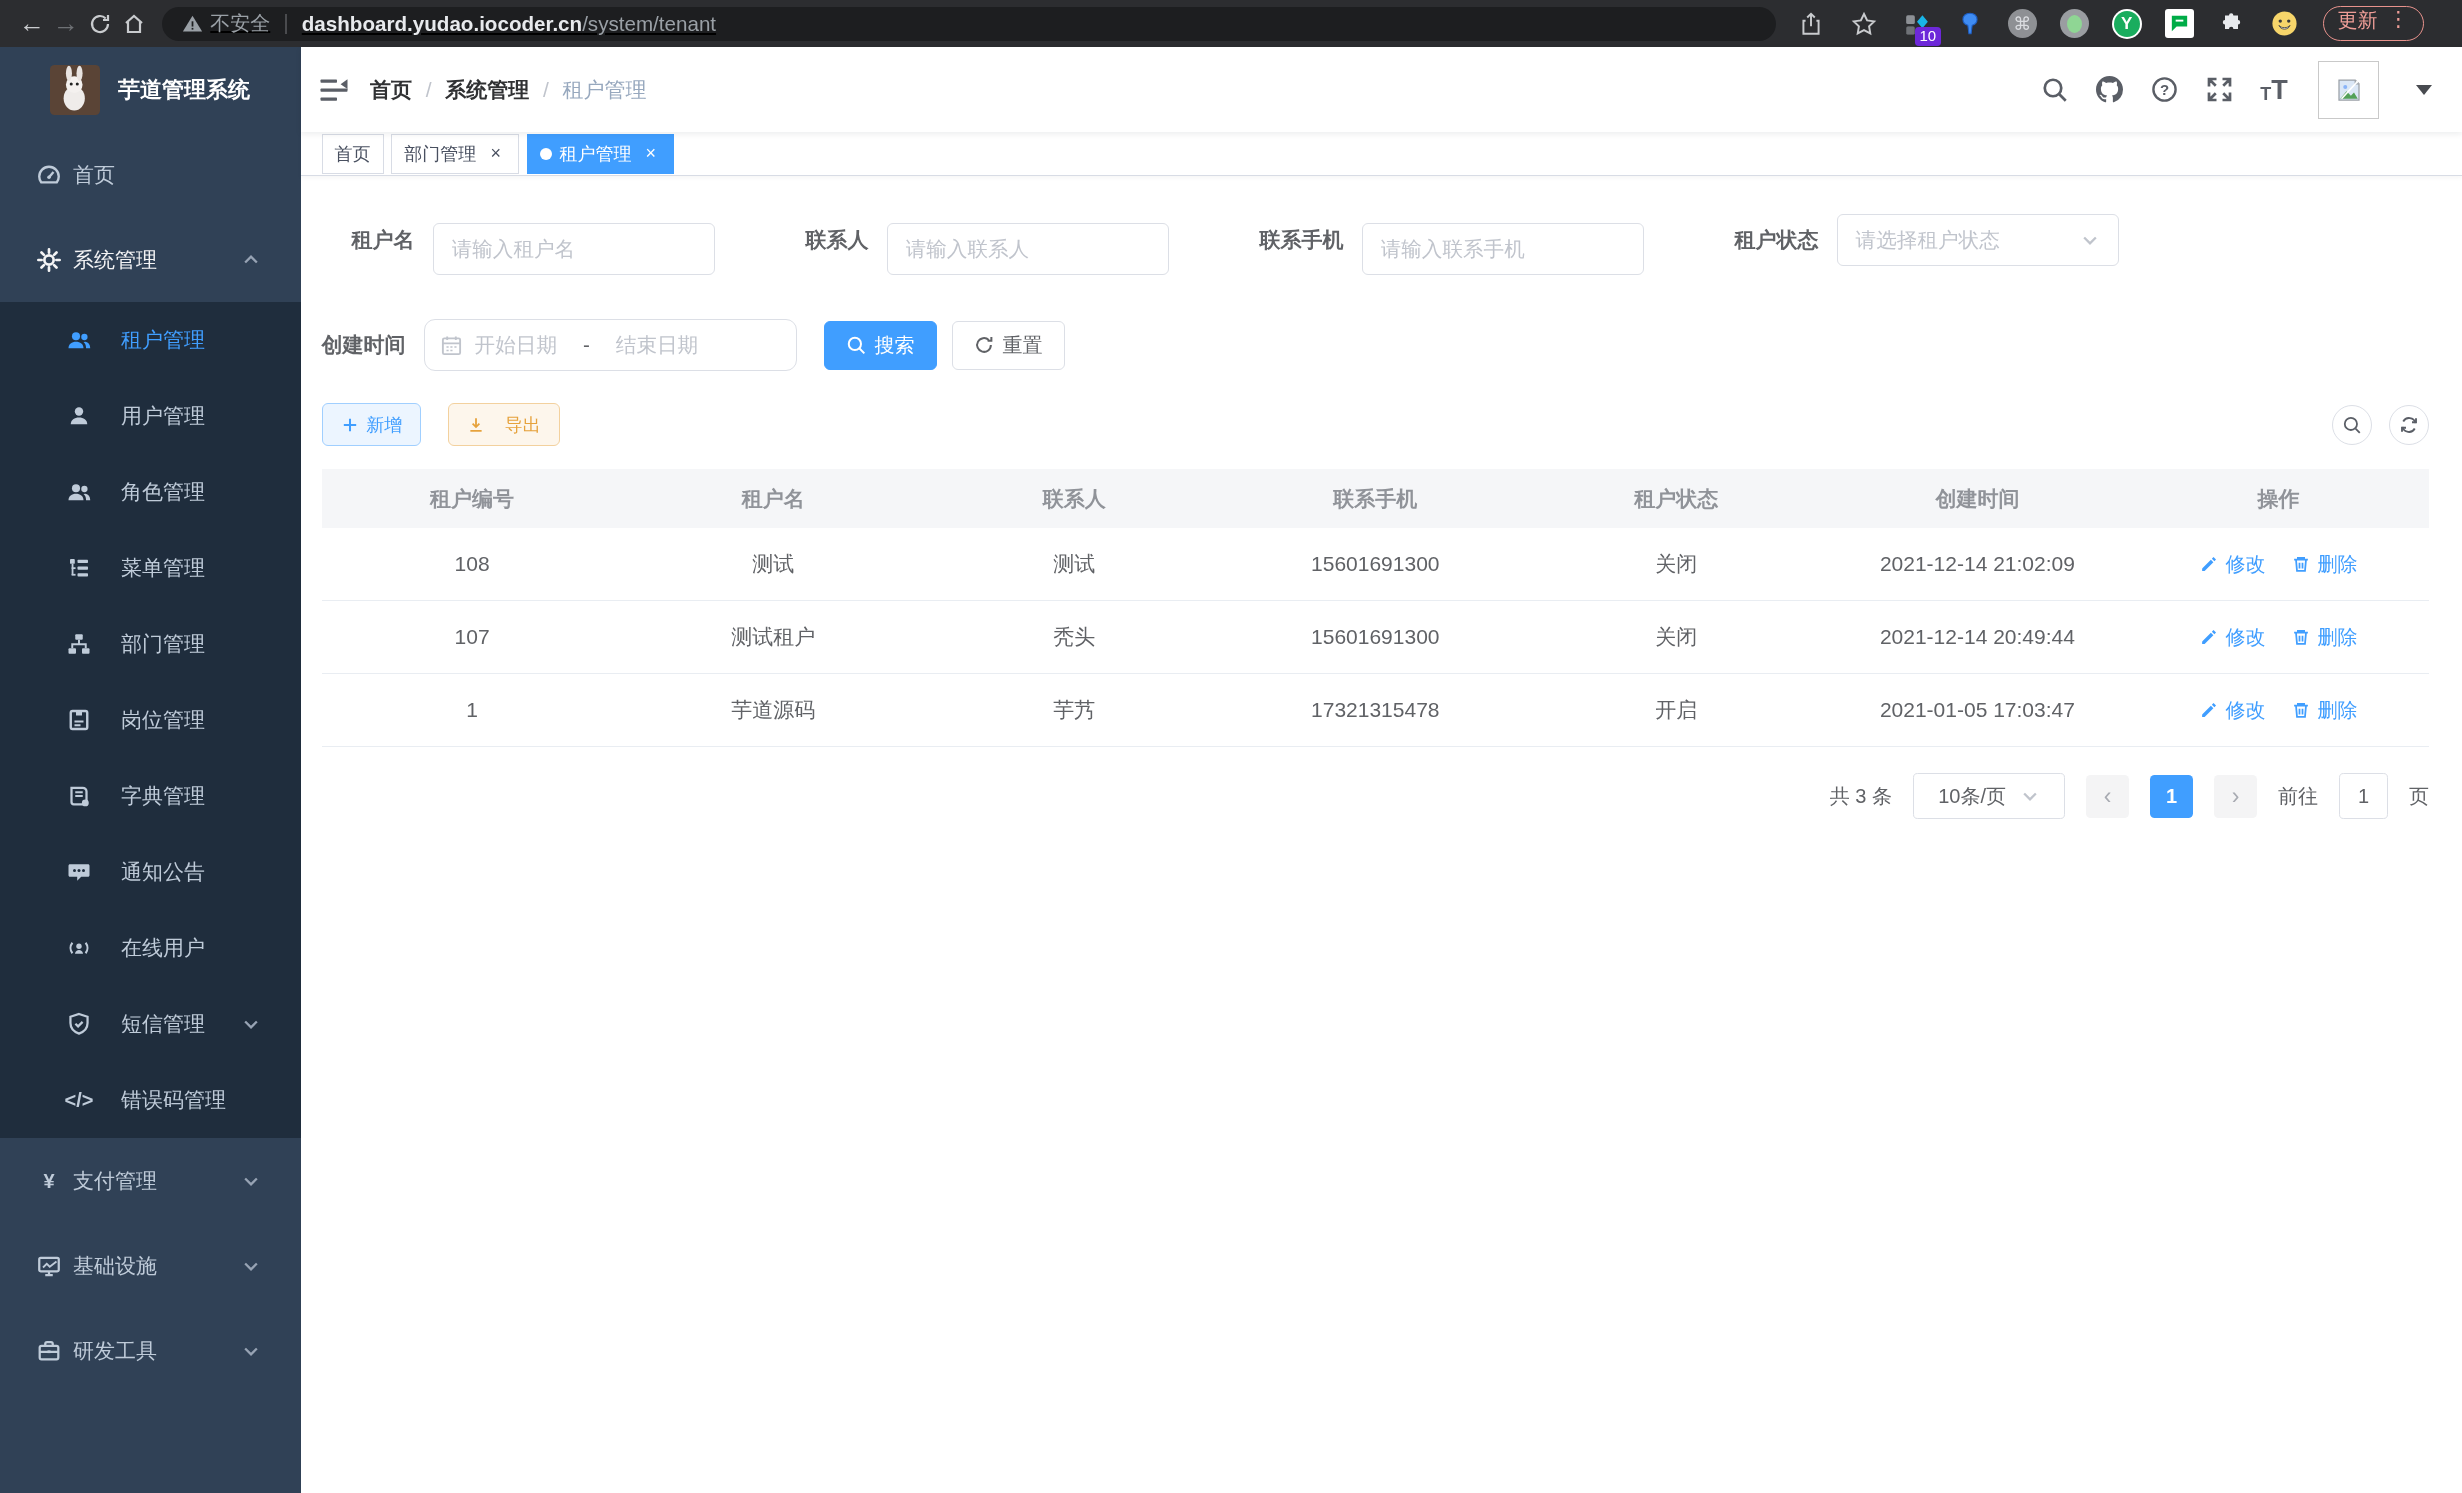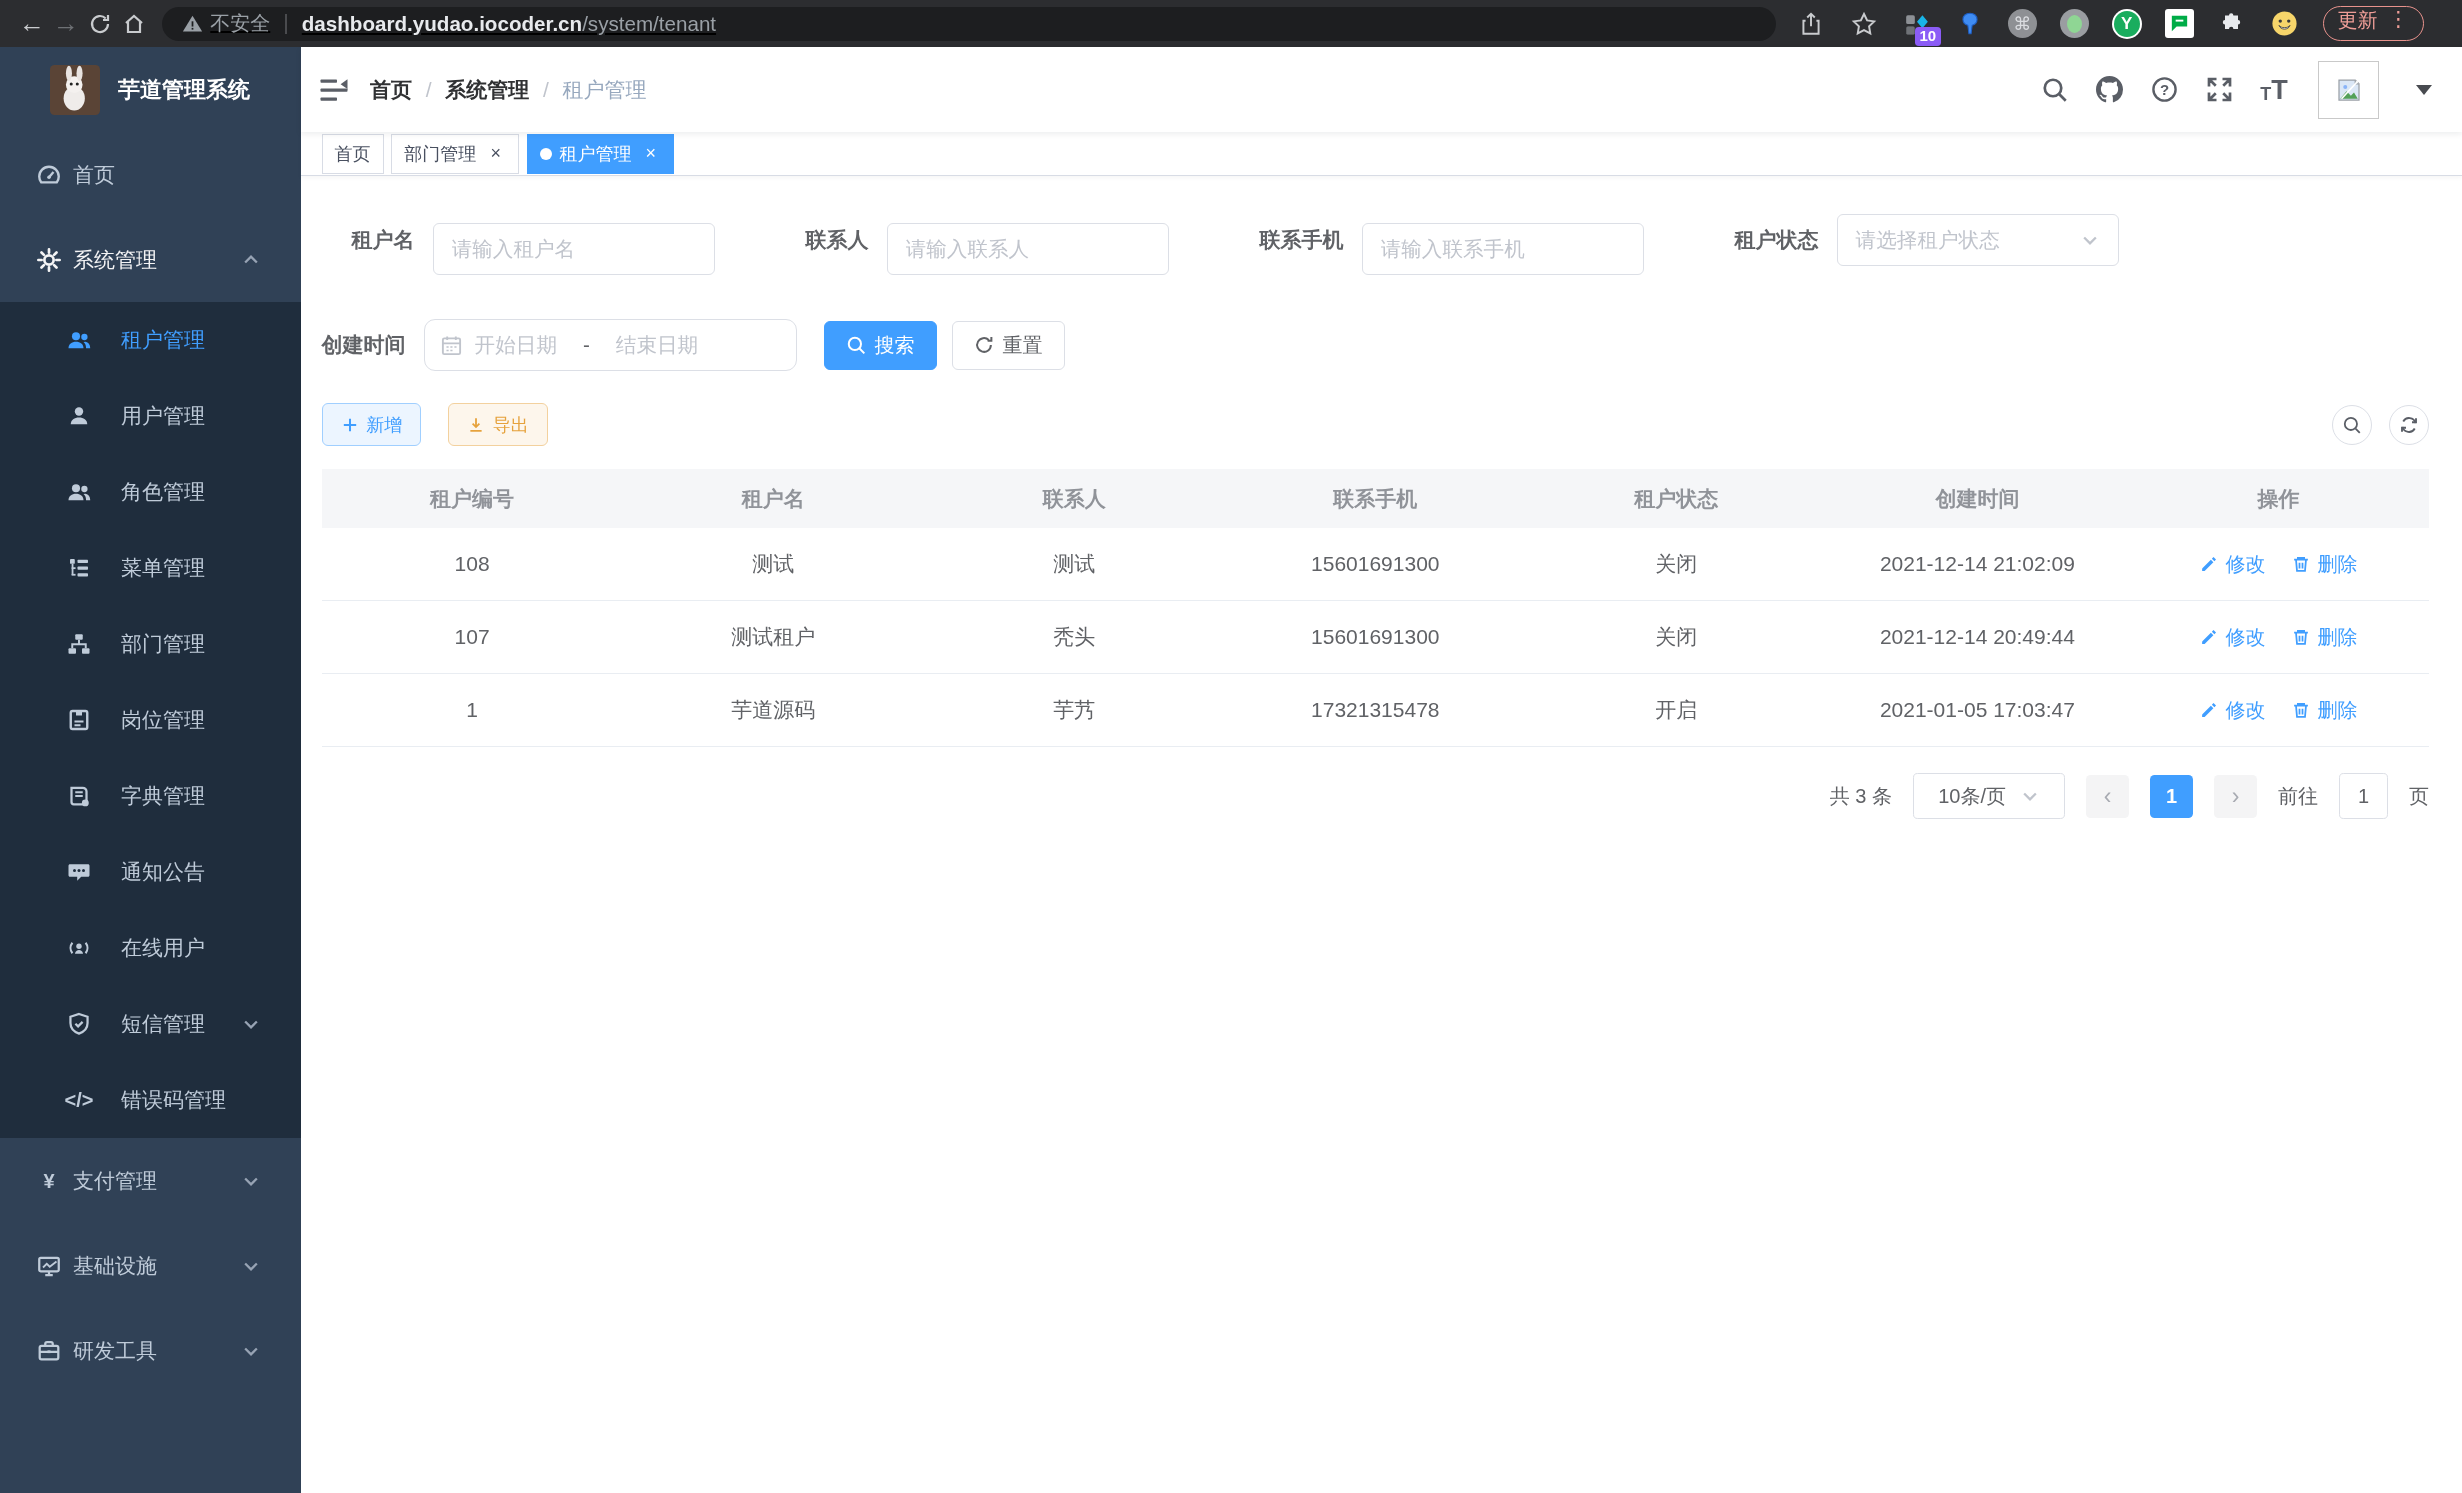--- a/index.html
+++ b/index.html
@@ -13,22 +13,22 @@
   .nav-ic.disabled { color:#6e7175; }
   .url-pill { width:1614px; height:34px; margin-left:10.7px; border-radius:17px; background:#1d1e20;
     display:flex; align-items:center; padding:0 20px;text-decoration:underline; }
   .warn-ic { color:#9aa0a6; margin-right:7.6px; display:flex; }
   .sec-label { color:#9aa0a6; font-size:20px; }
   .pill-div { width:1.5px; height:20px; background:#4a4b4e; margin:0 15px; }
   .url-host { color:#e8eaed; font-size:20.6px; font-weight:bold; }
   .url-path { color:#9aa0a6; font-size:20.6px; }
   .chrome-right { display:flex; align-items:center; gap:23px; margin-left:20px; }
   .ext-ic { width:30px; height:30px; display:flex; align-items:center; justify-content:center; position:relative; }
-  .ext-badge { position:absolute; right:-9px; bottom:-7.6px; background:#8b5cf6; color:#fff;
-    font-size:15px; font-weight:bold; border-radius:3.8px; padding:0.8px 4.6px; line-height:18px; }
+  .ext-badge { position:absolute; right:-9px; bottom:-7.6px; background:#6d28d9; color:#fff;
+    font-size:15px; font-weight:normal; border-radius:3.8px; padding:0.8px 4.6px; line-height:18px; }
   .cmd-circle { width:29px; height:29px; border-radius:50%; background:#8e9094; color:#dadce0;
     display:flex; align-items:center; justify-content:center; font-size:18px; }
   .dot-circle { width:29px; height:29px; border-radius:50%; background:#9a9da1;
     display:flex; align-items:center; justify-content:center; }
   .dot-circle i { width:15px; height:18px; border-radius:50%; background:#8fd694; display:block; }
   .y-circle { width:30px; height:30px; border-radius:50%; background:#fff;
     display:flex; align-items:center; justify-content:center; }
   .y-circle b { width:26px; height:26px; border-radius:50%; background:#1aad5e; color:#fff;
     display:flex; align-items:center; justify-content:center; font-size:17px; }
   .chat-sq { width:29px; height:29px; background:#fff; border-radius:3px;
@@ -114,21 +114,21 @@
   .btn { height:49px; border-radius:6px; display:inline-flex; align-items:center; justify-content:center;
     font-size:20px; cursor:pointer; border:1.5px solid transparent; }
   .btn svg { width:20px; height:20px; margin-right:9px; }
   .btn-primary { background:#409eff; border-color:#409eff; color:#fff; padding:0 21px; margin-left:27px; }
   .btn-plain { background:#fff; border-color:#dcdfe6; color:#606266; padding:0 21px; margin-left:15px; }
   .toolbar { margin-top:32px; display:flex; align-items:center; }
   .btn-mini { height:43px; border-radius:6px; font-size:18px; padding:0 18px; display:inline-flex;
     align-items:center; cursor:pointer; }
   .btn-mini svg { width:18px; height:18px; margin-right:7.6px; }
   .btn-add { background:#ecf5ff; border:1.5px solid #a0cfff; color:#409eff; }
-  .btn-export { background:#fdf6ec; border:1.5px solid #f3d19e; color:#e6a23c; margin-left:27px; }
+  .btn-export { background:#fdf6ec; border:1.5px solid #f3d19e; color:#e6a23c; margin-left:27px;gap:12px; }
   .circle-btn { width:40px; height:40px; border-radius:50%; border:1.5px solid #dcdfe6; background:#fff;
     color:#5a5e66; display:flex; align-items:center; justify-content:center; cursor:pointer; }
   .circle-btn svg { width:20px; height:20px; }
   .tool-right { margin-left:auto; display:flex; gap:17px; }
 
   
   .table { margin-top:23px; width:100%; border-bottom:0; }
   .trow { display:grid; grid-template-columns:repeat(7,1fr); align-items:center; text-align:center; }
   .thead { background:#f5f6f8; height:59px; color:#909399; font-weight:bold; font-size:21px; }
   .tbody-row { height:73px; font-size:21px; color:#606266; border-bottom:1.5px solid #e9edf2; background:#fff; }

